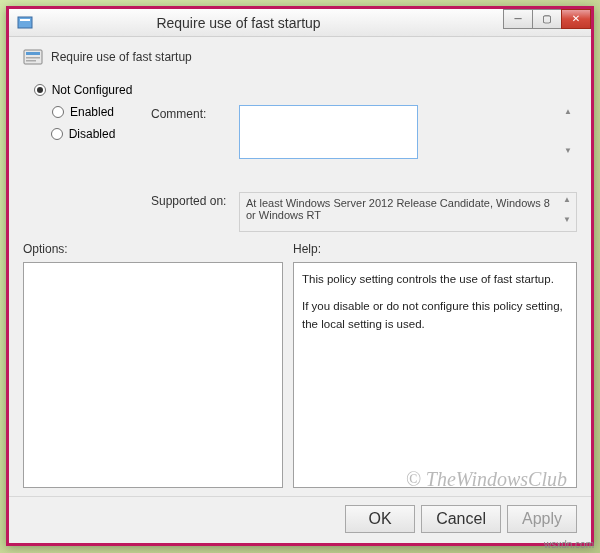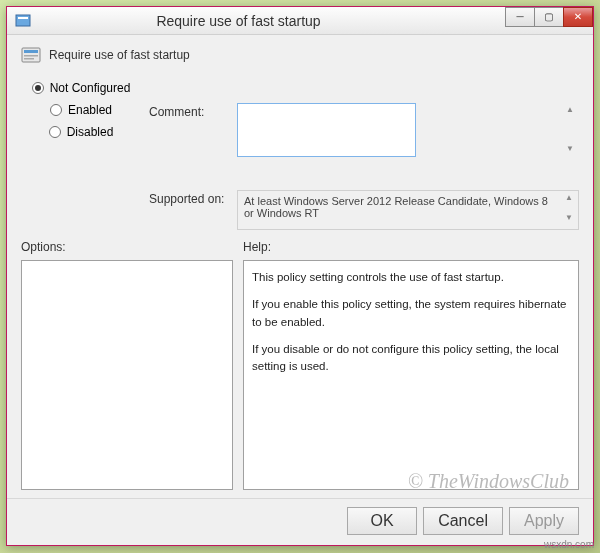--- a/index.html
+++ b/index.html
@@ -12,21 +12,21 @@
       position: relative;
       overflow: hidden;
     }
     .window {
       position: absolute;
       top: 6px;
       left: 6px;
       width: 588px;
       height: 540px;
       background: #f0f0f0;
-      border: 1px solid #be185d;
+      border: 3px solid #be185d;
       box-shadow: 0 2px 10px rgba(0,0,0,0.3);
       display: flex;
       flex-direction: column;
     }
     .titlebar {
       height: 28px;
       background: linear-gradient(to bottom, #fdfdfd 0%, #e8e8e8 100%);
       border-bottom: 1px solid #d0d0d0;
       display: flex;
       align-items: center;
@@ -166,21 +166,21 @@
       cursor: pointer;
     }
     .main-panels {
       flex: 1;
       display: flex;
       padding: 6px 14px 8px 14px;
       gap: 10px;
       min-height: 0;
     }
     .panel-col { display: flex; flex-direction: column; min-height: 0; }
-    .panel-col.options { width: 212px; }
+    .panel-col.options { width: 260px; }
     .panel-col.help { flex: 1; justify-content: flex-end; }
     .panel-label { color: #333; margin-bottom: 6px; }
     .panel-box {
       flex: 1;
       border: 1px solid #a0a0a0;
       background: #fff;
       padding: 8px;
       font-size: 11.5px;
       color: #222;
       line-height: 1.5;
@@ -297,21 +297,20 @@
   <div class="main-panels">
     <div class="panel-col options">
       <span class="panel-label">Options:</span>
       <div class="panel-box"></div>
     </div>
     <div class="panel-col help">
       <span class="panel-label">Help:</span>
       <div class="panel-box">
         <div class="help-text">
           <p>This policy setting controls the use of fast startup.</p>
-          <p>If you enable this policy setting, the system requires hibernate to be enabled.</p>
           <p>If you disable or do not configure this policy setting, the local setting is used.</p>
         </div>
       </div>
     </div>
   </div>
 
   <div class="footer">
     <button class="footer-btn">OK</button>
     <button class="footer-btn">Cancel</button>
     <button class="footer-btn disabled">Apply</button>

